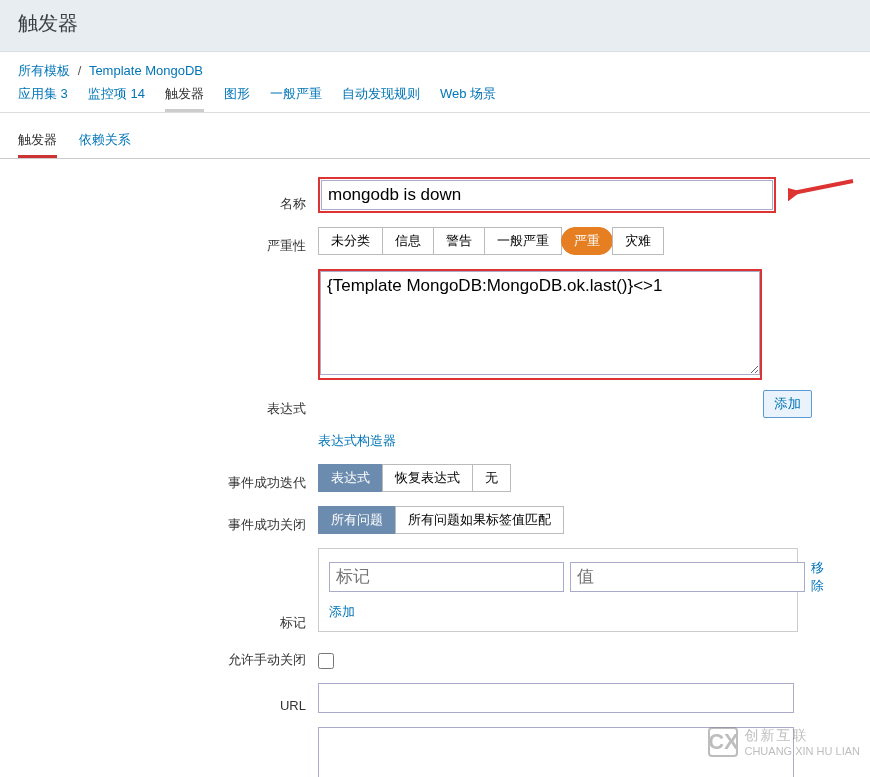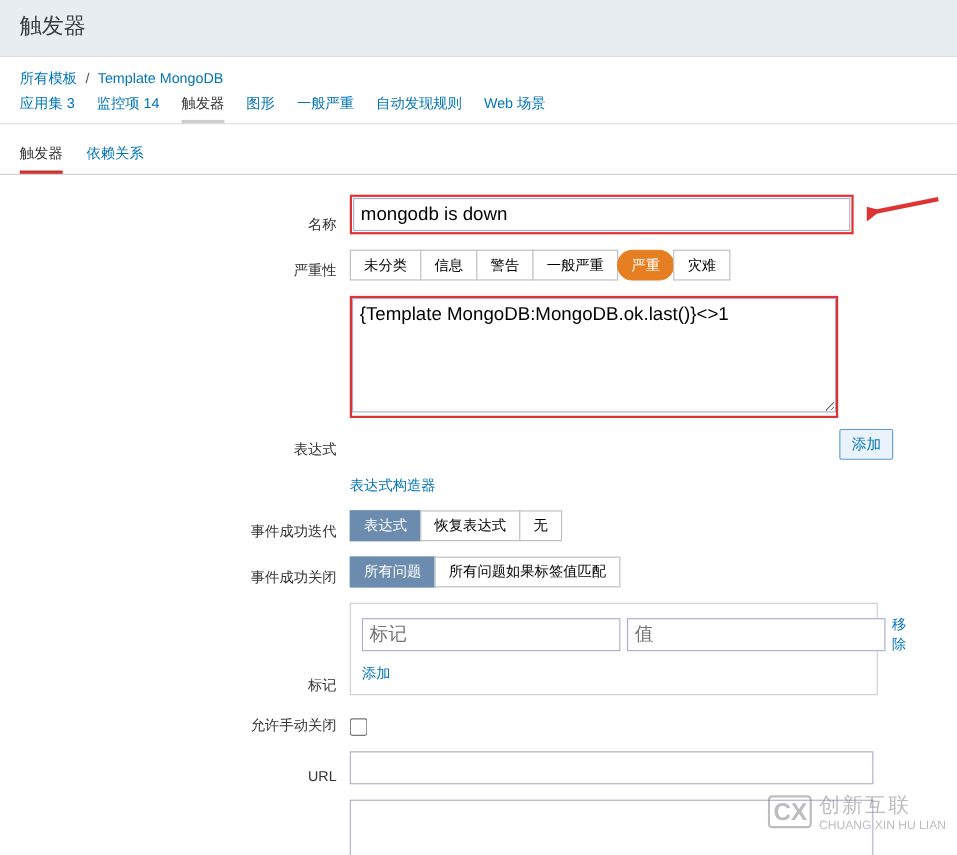--- a/index.html
+++ b/index.html
@@ -35,21 +35,21 @@
   .tag-box { border: 1px solid #ccc; padding: 10px; width: 480px; }
   .tag-inputs { display: flex; gap: 6px; align-items: center; margin-bottom: 8px; }
   .tag-inputs input { flex: 1; color: #999; }
   .remove { color: #0275b8; cursor: pointer; font-family: Liberation Mono, monospace; }
   .url-input { width: 476px; }
   textarea.desc { width: 476px; height: 110px; resize: both; }
   .chk { width: 16px; height: 16px; }
   .arrow { position: absolute; pointer-events: none; }
   .arrow svg { display: block; }
   .watermark { position: fixed; right: 10px; bottom: 20px; opacity: 0.55; font-size: 11px; color: #888; display: flex; align-items: center; gap: 6px; }
-  .watermark .logo { font-size: 22px; font-weight: bold; border: 2px solid #888; width: 40px; height: 30px; display: flex; align-items: center; justify-content: center; border-radius: 4px; }
+  .watermark .logo { font-size: 22px; font-weight: bold; border: 2px solid #888; width: 30px; height: 30px; display: flex; align-items: center; justify-content: center; border-radius: 4px; }
 </style>
 </head>
 <body>
 
 <div class="header">
   <h1>触发器</h1>
 </div>
 
 <div class="tab-row">
   <div class="bc">
@@ -181,16 +181,16 @@
     <div class="ctrl">
       <textarea class="desc" style=""></textarea>
     </div>
   </div>
 
 </div>
 
 <div class="watermark">
   <div class="logo">CX</div>
   <div>
-    <div style="font-size:19px; letter-spacing:2px;">创新互联</div>
+    <div style="font-size:14px; letter-spacing:2px;">创新互联</div>
     <div>CHUANG XIN HU LIAN</div>
   </div>
 </div>
 
 </body></html>

